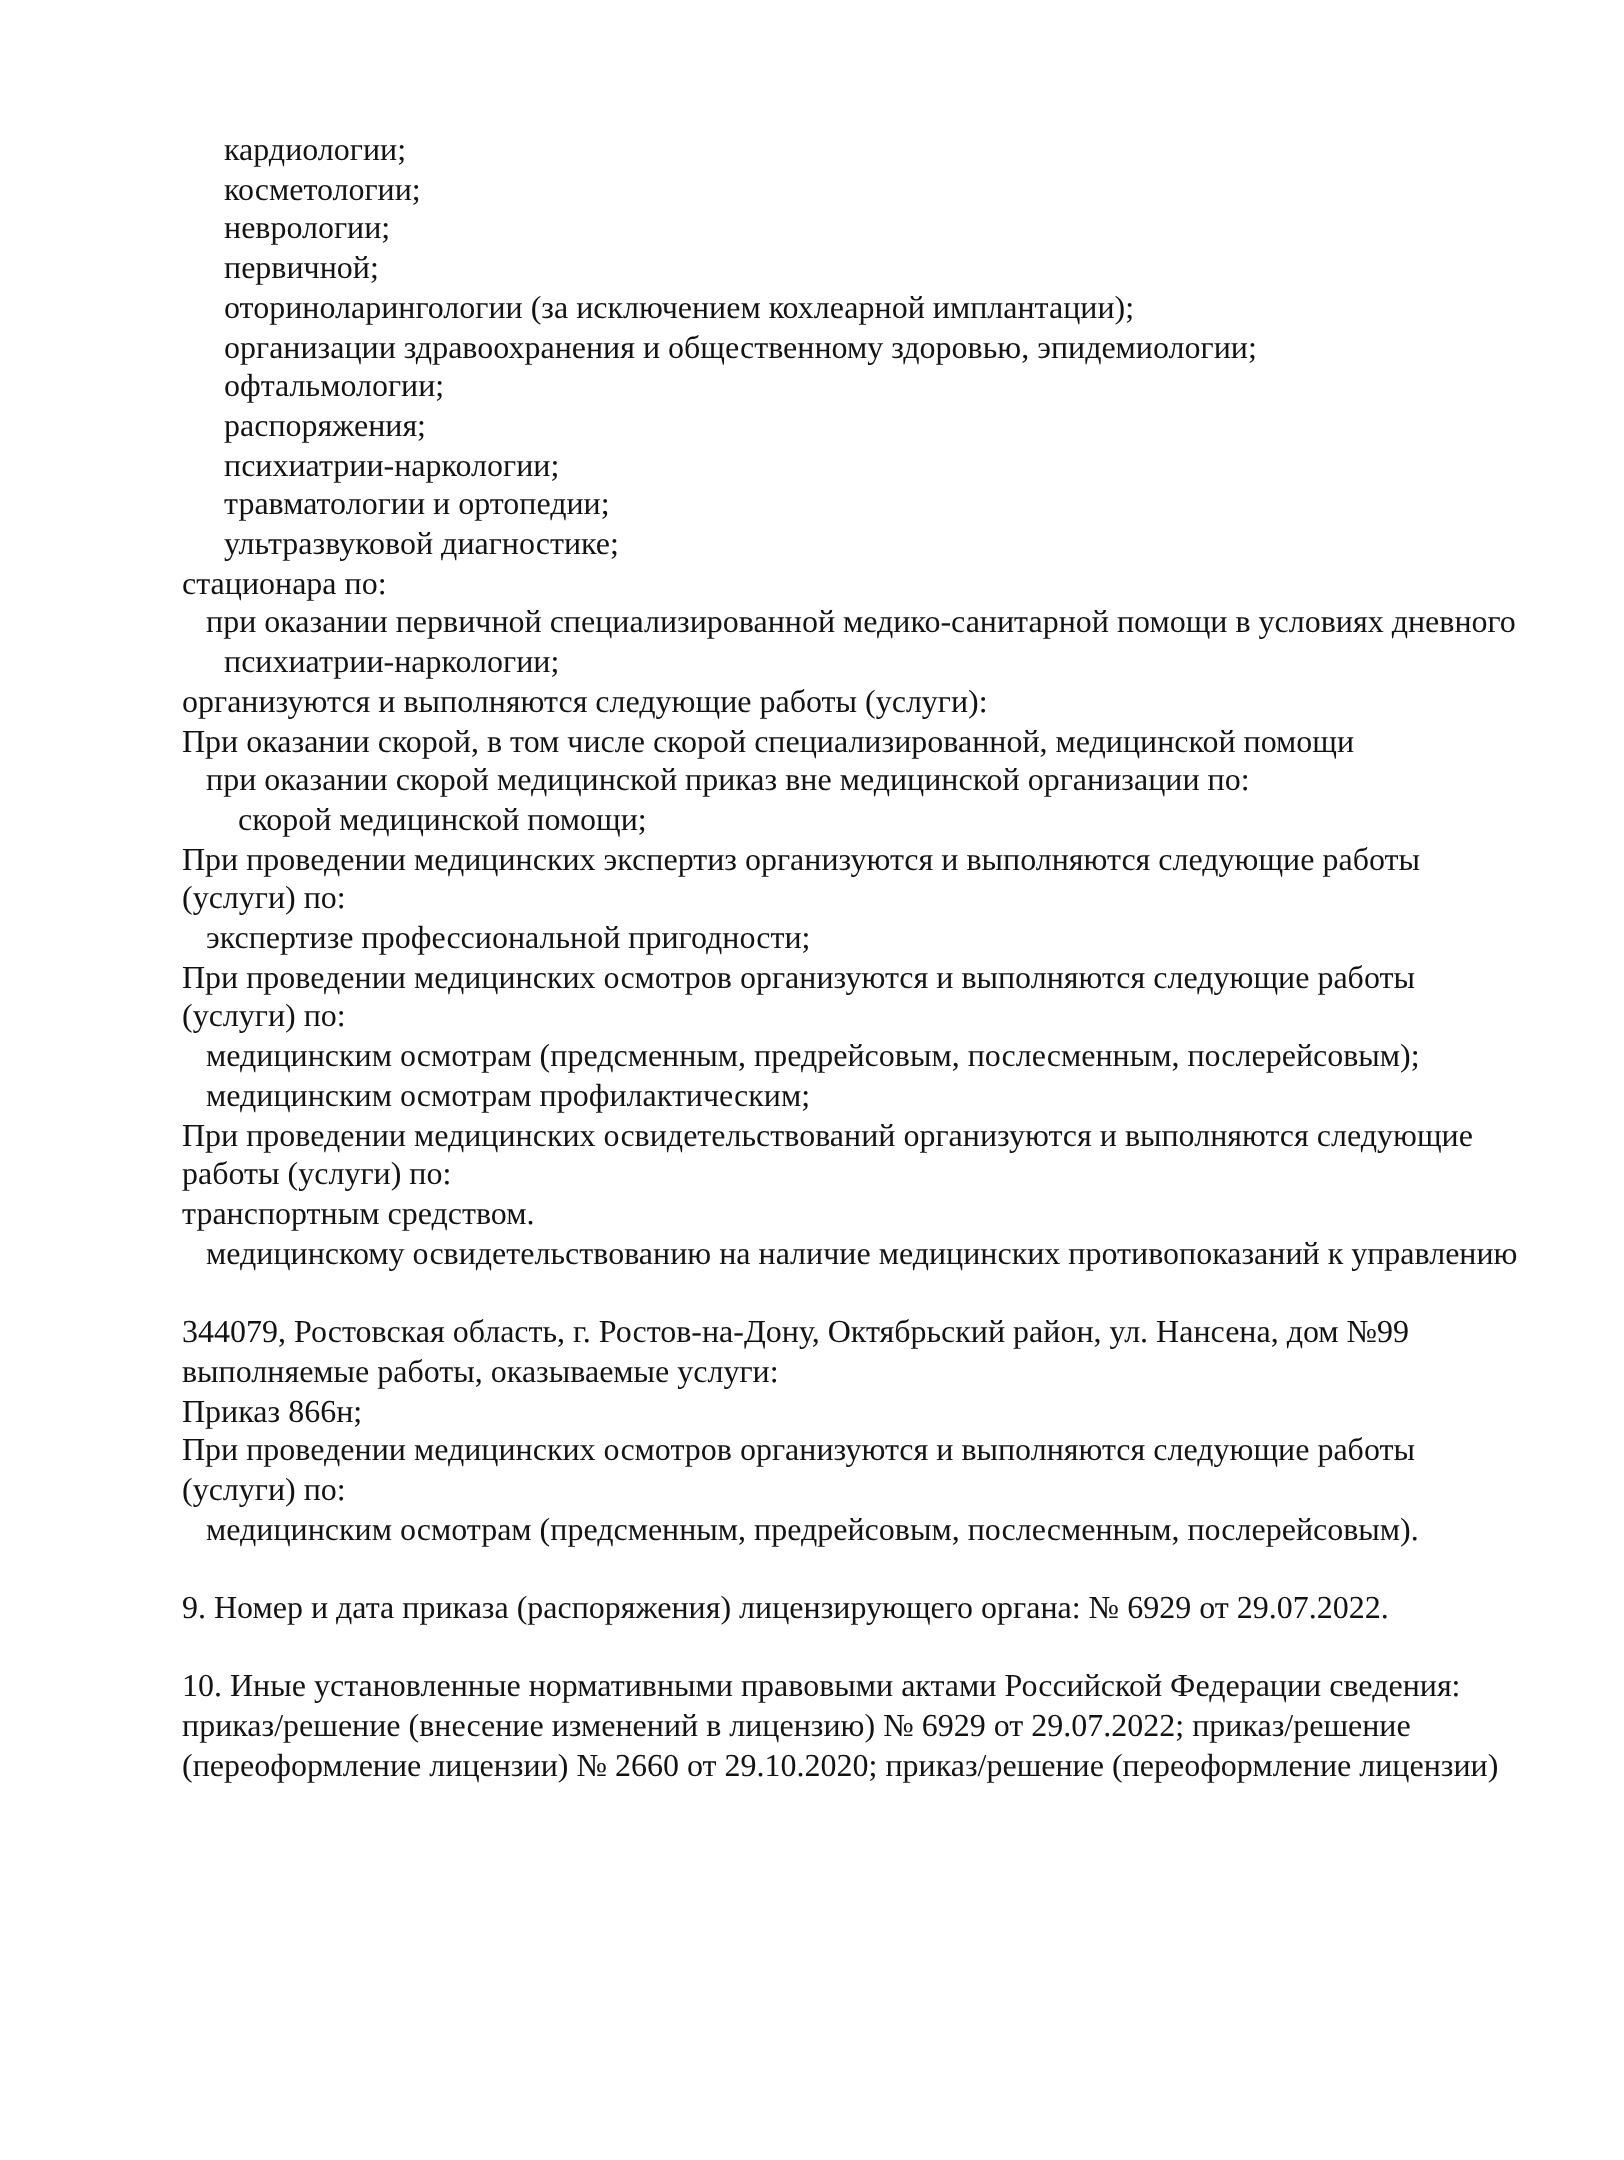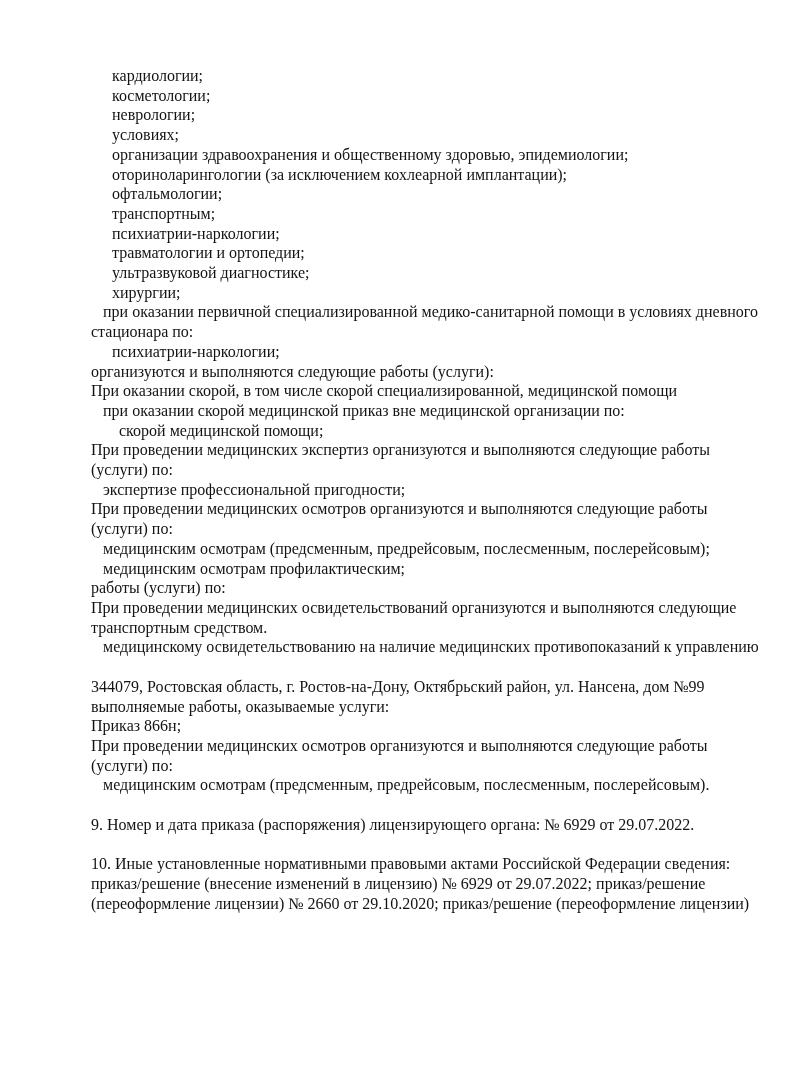--- a/index.html
+++ b/index.html
@@ -34,45 +34,44 @@
   .indent-3 { padding-left: 28px; }
 </style>
 </head>
 <body>
 
 <div class="page">
   <div class="content">
       <div class="line indent-2">кардиологии;</div>
       <div class="line indent-2">косметологии;</div>
       <div class="line indent-2">неврологии;</div>
-      <div class="line indent-2">условиях;</div>
+      <div class="line indent-2">первичной;</div>
+      <div class="line indent-2">оториноларингологии (за исключением кохлеарной имплантации);</div>
       <div class="line indent-2">организации здравоохранения и общественному здоровью, эпидемиологии;</div>
-      <div class="line indent-2">оториноларингологии (за исключением кохлеарной имплантации);</div>
       <div class="line indent-2">офтальмологии;</div>
-      <div class="line indent-2">транспортным;</div>
+      <div class="line indent-2">распоряжения;</div>
       <div class="line indent-2">психиатрии-наркологии;</div>
       <div class="line indent-2">травматологии и ортопедии;</div>
       <div class="line indent-2">ультразвуковой диагностике;</div>
-      <div class="line indent-2">хирургии;</div>
+      <div class="line">стационара по:</div>
       <div class="line indent-1">при оказании первичной специализированной медико-санитарной помощи в условиях дневного</div>
-      <div class="line">стационара по:</div>
       <div class="line indent-2">психиатрии-наркологии;</div>
       <div class="line">организуются и выполняются следующие работы (услуги):</div>
       <div class="line">При оказании скорой, в том числе скорой специализированной, медицинской помощи</div>
       <div class="line indent-1">при оказании скорой медицинской приказ вне медицинской организации по:</div>
       <div class="line indent-3">скорой медицинской помощи;</div>
       <div class="line">При проведении медицинских экспертиз организуются и выполняются следующие работы</div>
       <div class="line">(услуги) по:</div>
       <div class="line indent-1">экспертизе профессиональной пригодности;</div>
       <div class="line">При проведении медицинских осмотров организуются и выполняются следующие работы</div>
       <div class="line">(услуги) по:</div>
       <div class="line indent-1">медицинским осмотрам (предсменным, предрейсовым, послесменным, послерейсовым);</div>
       <div class="line indent-1">медицинским осмотрам профилактическим;</div>
+      <div class="line">При проведении медицинских освидетельствований организуются и выполняются следующие</div>
       <div class="line">работы (услуги) по:</div>
-      <div class="line">При проведении медицинских освидетельствований организуются и выполняются следующие</div>
       <div class="line">транспортным средством.</div>
       <div class="line indent-1">медицинскому освидетельствованию на наличие медицинских противопоказаний к управлению</div>
       <div class="line">&nbsp;</div>
       <div class="line">344079, Ростовская область, г. Ростов-на-Дону, Октябрьский район, ул. Нансена, дом №99</div>
       <div class="line">выполняемые работы, оказываемые услуги:</div>
       <div class="line">Приказ 866н;</div>
       <div class="line">При проведении медицинских осмотров организуются и выполняются следующие работы</div>
       <div class="line">(услуги) по:</div>
       <div class="line indent-1">медицинским осмотрам (предсменным, предрейсовым, послесменным, послерейсовым).</div>
       <div class="line">&nbsp;</div>

